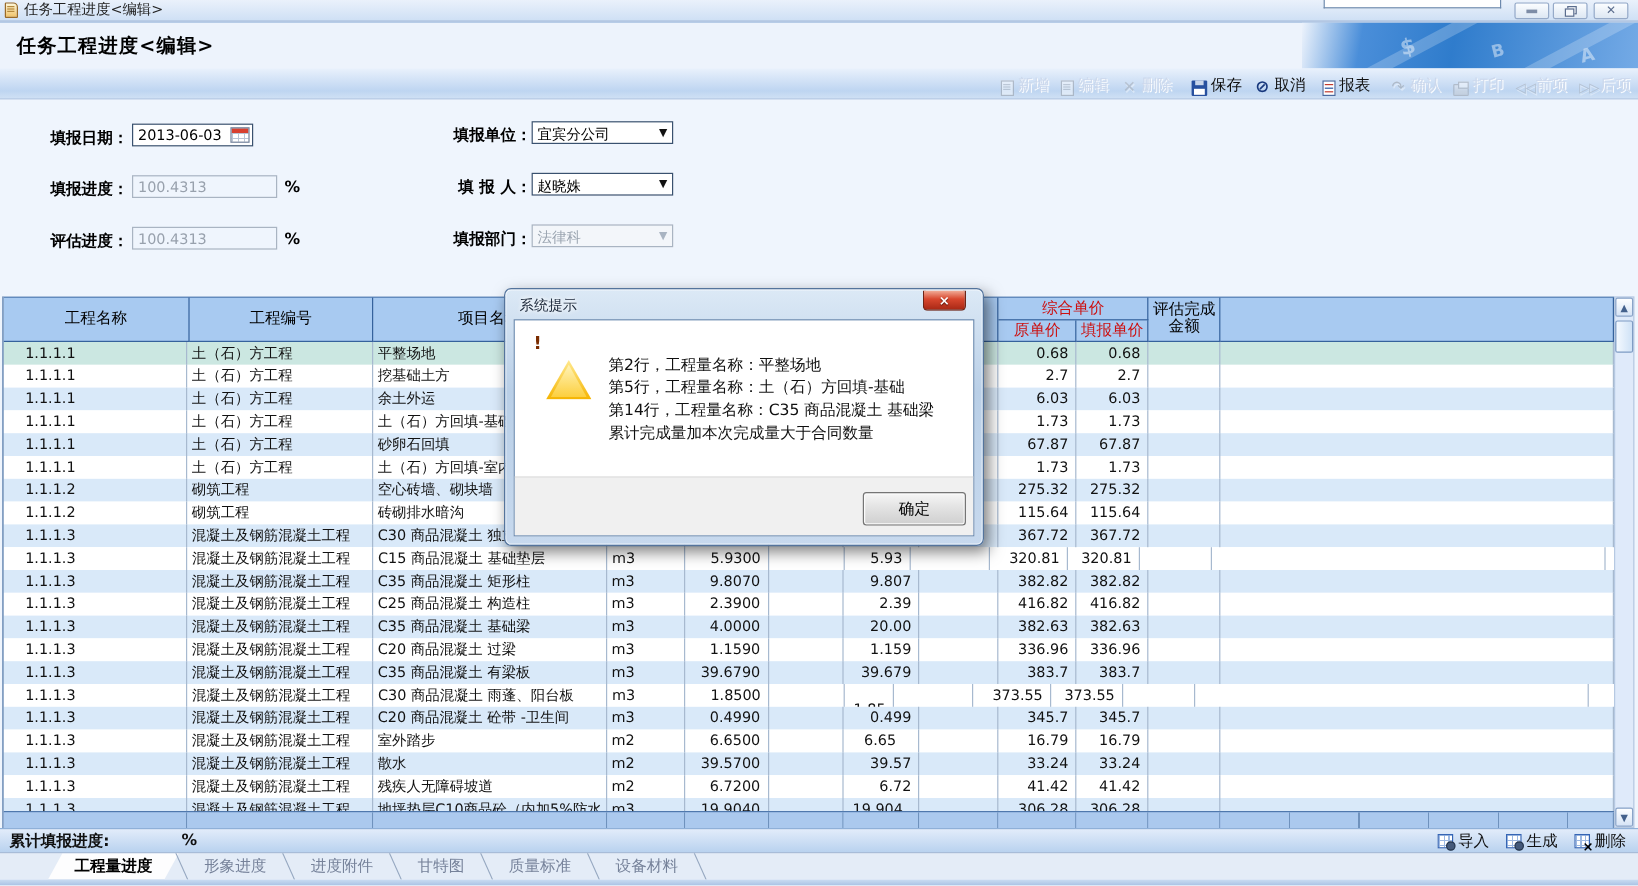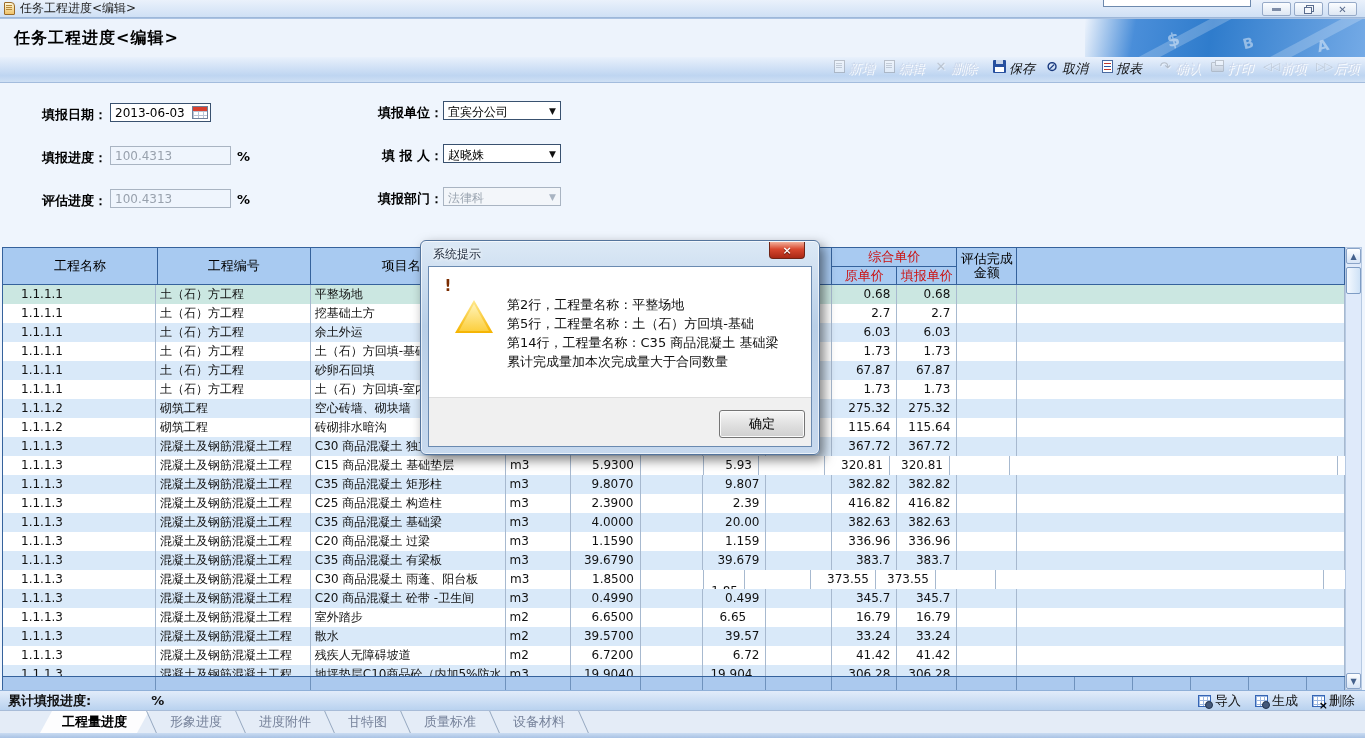--- a/index.html
+++ b/index.html
@@ -21,21 +21,21 @@
 
   
   .header-band { left:0; top:18px; width:1365px; height:39px; background:#edf3fc; border-top:1px solid #aac2e2; }
   .page-title { left:14px; top:28px; font-size:16px; font-weight:bold; color:#000; letter-spacing:1px;}
   .banner { left:1085px; top:19px; width:280px; height:38px; background:linear-gradient(100deg,#edf3fc 0%,#4a8ed9 18%,#2f7ccc 45%,#74aae6 100%); overflow:hidden;}
   .banner span { position:absolute; color:rgba(255,255,255,.45); font-weight:bold; transform:rotate(-14deg); }
   .banner .stripe { position:absolute; width:140px; height:10px; background:rgba(255,255,255,.22); transform:rotate(-28deg); }
 
   
   .toolbar { left:0; top:57px; width:1365px; height:26px; background:linear-gradient(#e9f1fc,#bed5f1 75%,#cfe0f4); border-bottom:1px solid #a3bcdd; display:flex; align-items:center; justify-content:flex-end; padding-right:6px; gap:10px;}
-  .tbb { display:flex; align-items:flex-start; gap:3px; font-size:13px; color:#101010; cursor:pointer; height:20px;font-style:italic;}
+  .tbb { display:flex; align-items:flex-end; gap:3px; font-size:13px; color:#101010; cursor:pointer; height:20px;}
   .tbb.dis { color:#ccd8ec; text-shadow:1px 1px 0 rgba(255,255,255,.9); }
   .tbb.dis .ti { opacity:.45; filter:grayscale(.8); }
   .ti { display:inline-block; width:14px; height:13px; position:relative; font-size:12px; line-height:13px; text-align:center;}
   .ti-sheet { width:11px; height:13px; background:#fff; border:1px solid #7d90ad; }
   .ti-sheet::after{content:"";position:absolute;left:1px;top:2px;width:6px;height:1px;background:#9db0c8;box-shadow:0 2px 0 #9db0c8,0 4px 0 #9db0c8;}
   .ti-x { color:#8fa3c2; font-weight:bold; font-size:13px;}
   .ti-save { width:13px; height:13px; background:#27509f; border-radius:1px;}
   .ti-save::before{content:"";position:absolute;left:3px;top:0;width:7px;height:4px;background:#c9d6ea;}
   .ti-save::after{content:"";position:absolute;left:2px;bottom:1px;width:9px;height:5px;background:#fff;}
   .ti-cancel { color:#17377c; font-size:14px; font-weight:bold;}
@@ -458,21 +458,21 @@
         <div class="tcell" style="width: 60px; text-align: right; padding: 0px 6px 0px 0px;"></div>
         <div class="tcell" style="width: 328px; text-align: left; padding: 0px;"></div>
       </div>
       <div class="trow">
         <div class="tcell" style="width: 153px; text-align: left; padding: 0px 0px 0px 18px;">1.1.1.3</div>
         <div class="tcell" style="width: 155px; text-align: left; padding: 0px 0px 0px 4px;">混凝土及钢筋混凝土工程</div>
         <div class="tcell" style="width: 195px; text-align: left; padding: 0px 0px 0px 4px;">室外踏步</div>
         <div class="tcell" style="width: 65px; text-align: left; padding: 0px 0px 0px 4px;">m2</div>
         <div class="tcell" style="width: 70px; text-align: right; padding: 0px 6px 0px 0px;">6.6500</div>
         <div class="tcell" style="width: 63px; text-align: right; padding: 0px 6px 0px 0px;"></div>
-        <div class="tcell" style="width: 63px; text-align: left; padding: 0px 6px 0px 16px;">6.65</div>
+        <div class="tcell" style="width: 63px; text-align: center; padding: 0px 6px 0px 4px;">6.65</div>
         <div class="tcell" style="width: 66px; text-align: right; padding: 0px 6px 0px 0px;"></div>
         <div class="tcell" style="width: 65px; text-align: right; padding: 0px 6px 0px 0px;">16.79</div>
         <div class="tcell" style="width: 60px; text-align: right; padding: 0px 6px 0px 0px;">16.79</div>
         <div class="tcell" style="width: 60px; text-align: right; padding: 0px 6px 0px 0px;"></div>
         <div class="tcell" style="width: 328px; text-align: left; padding: 0px;"></div>
       </div>
       <div class="trow">
         <div class="tcell" style="width: 153px; text-align: left; padding: 0px 0px 0px 18px;">1.1.1.3</div>
         <div class="tcell" style="width: 155px; text-align: left; padding: 0px 0px 0px 4px;">混凝土及钢筋混凝土工程</div>
         <div class="tcell" style="width: 195px; text-align: left; padding: 0px 0px 0px 4px;">散水</div>

